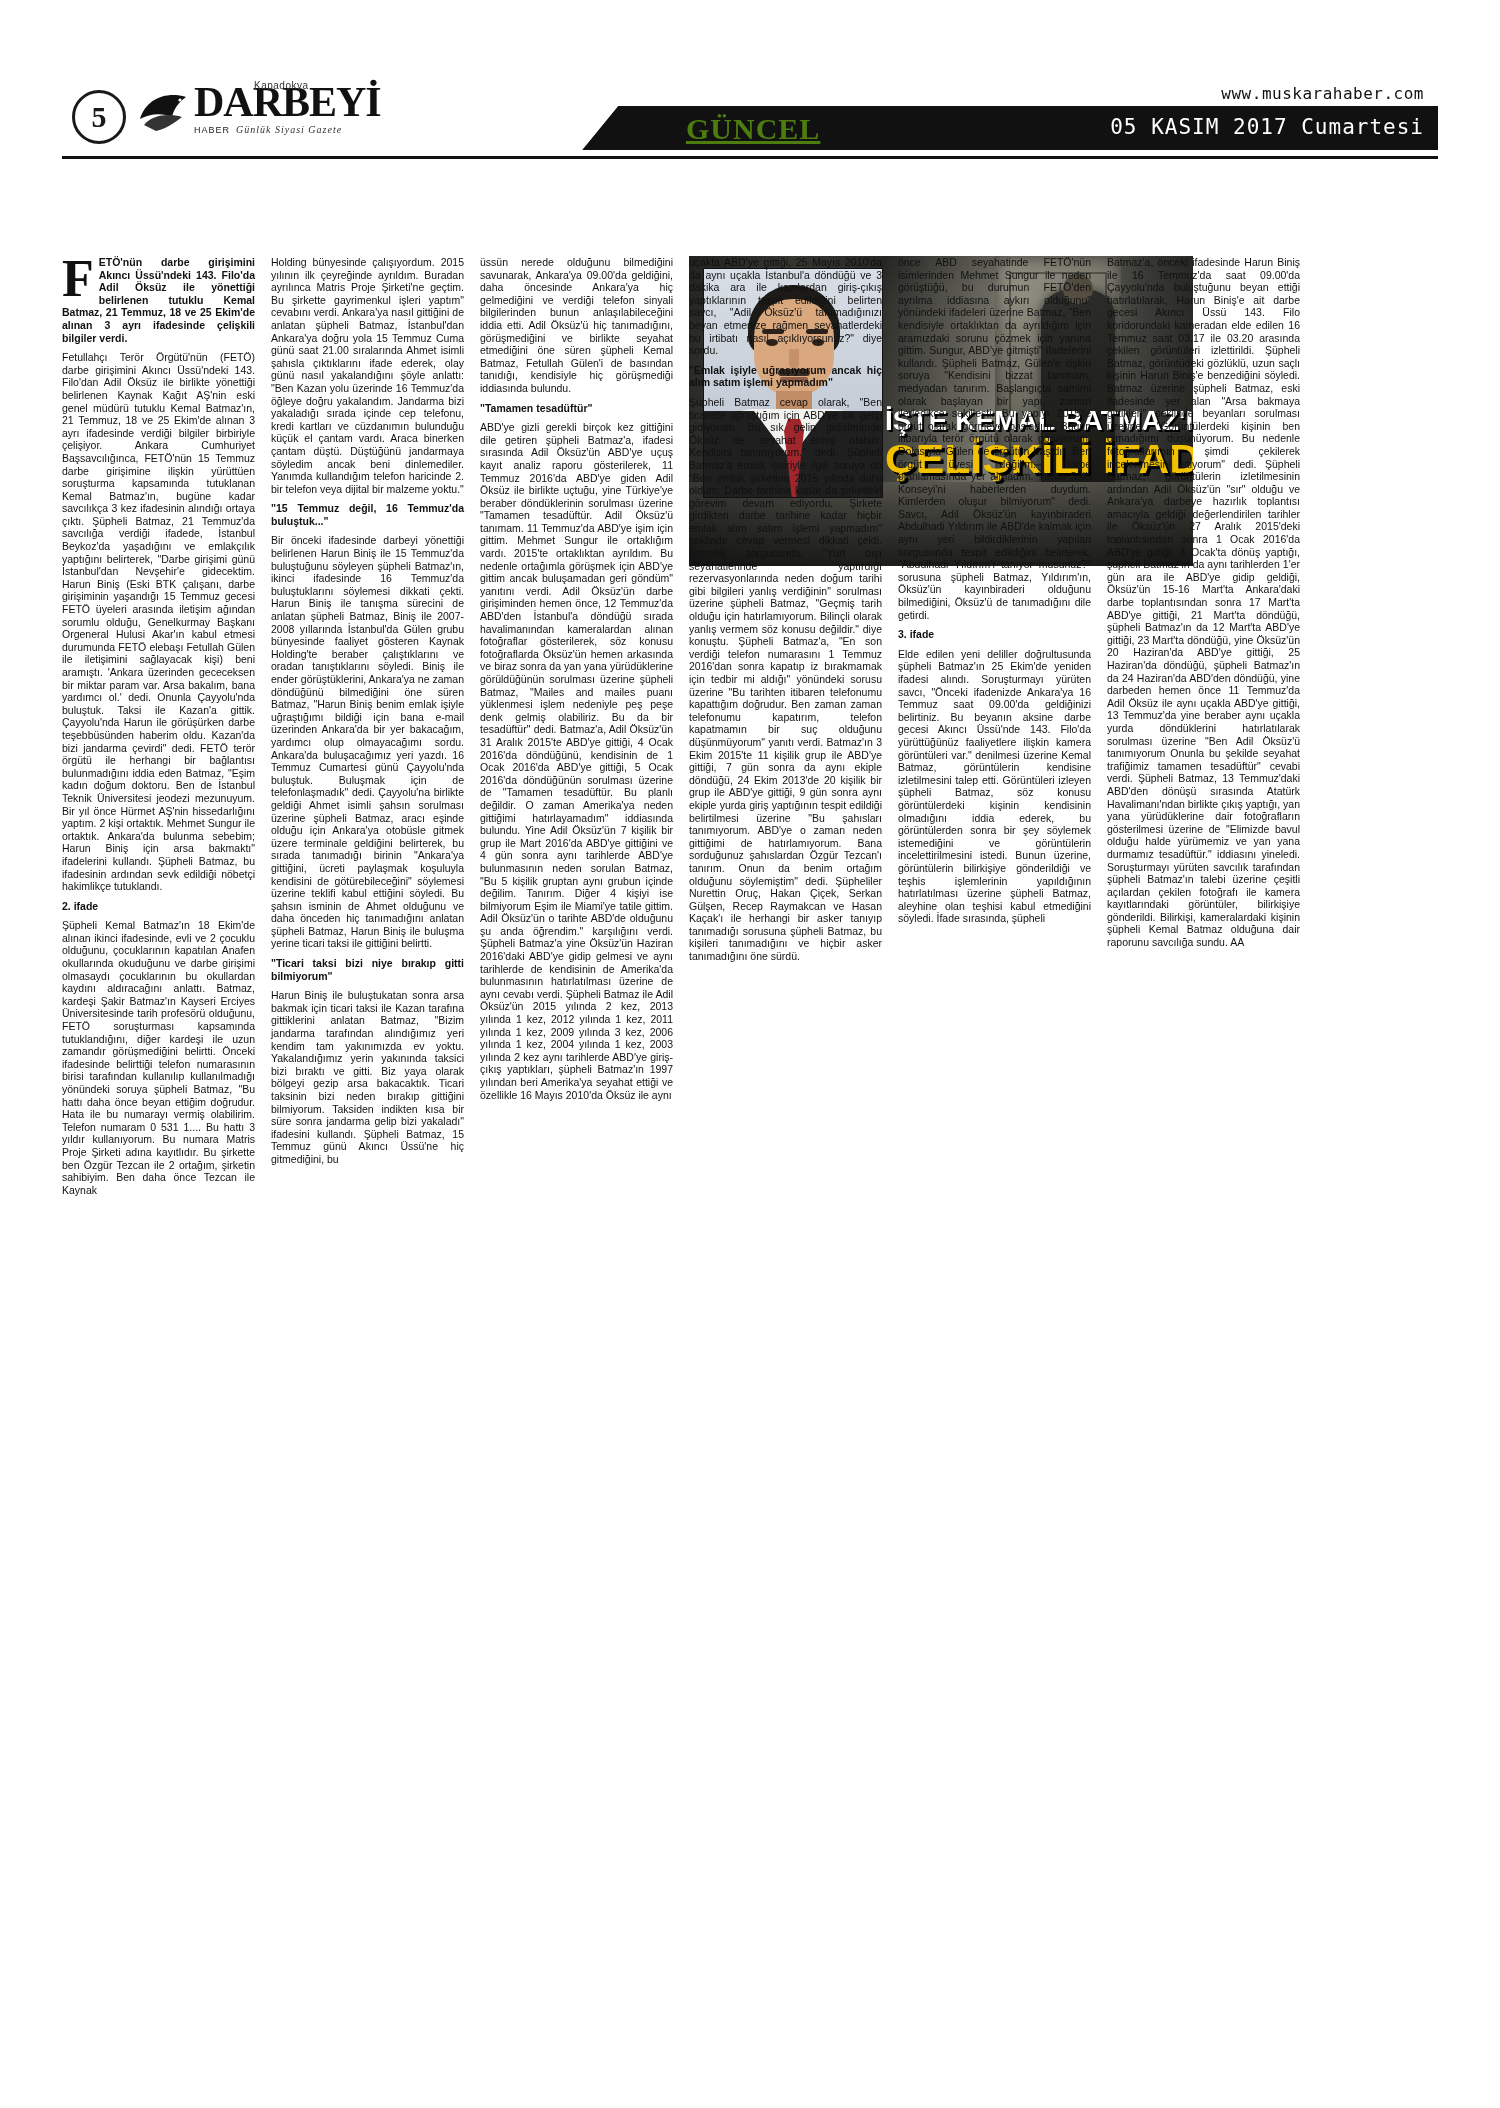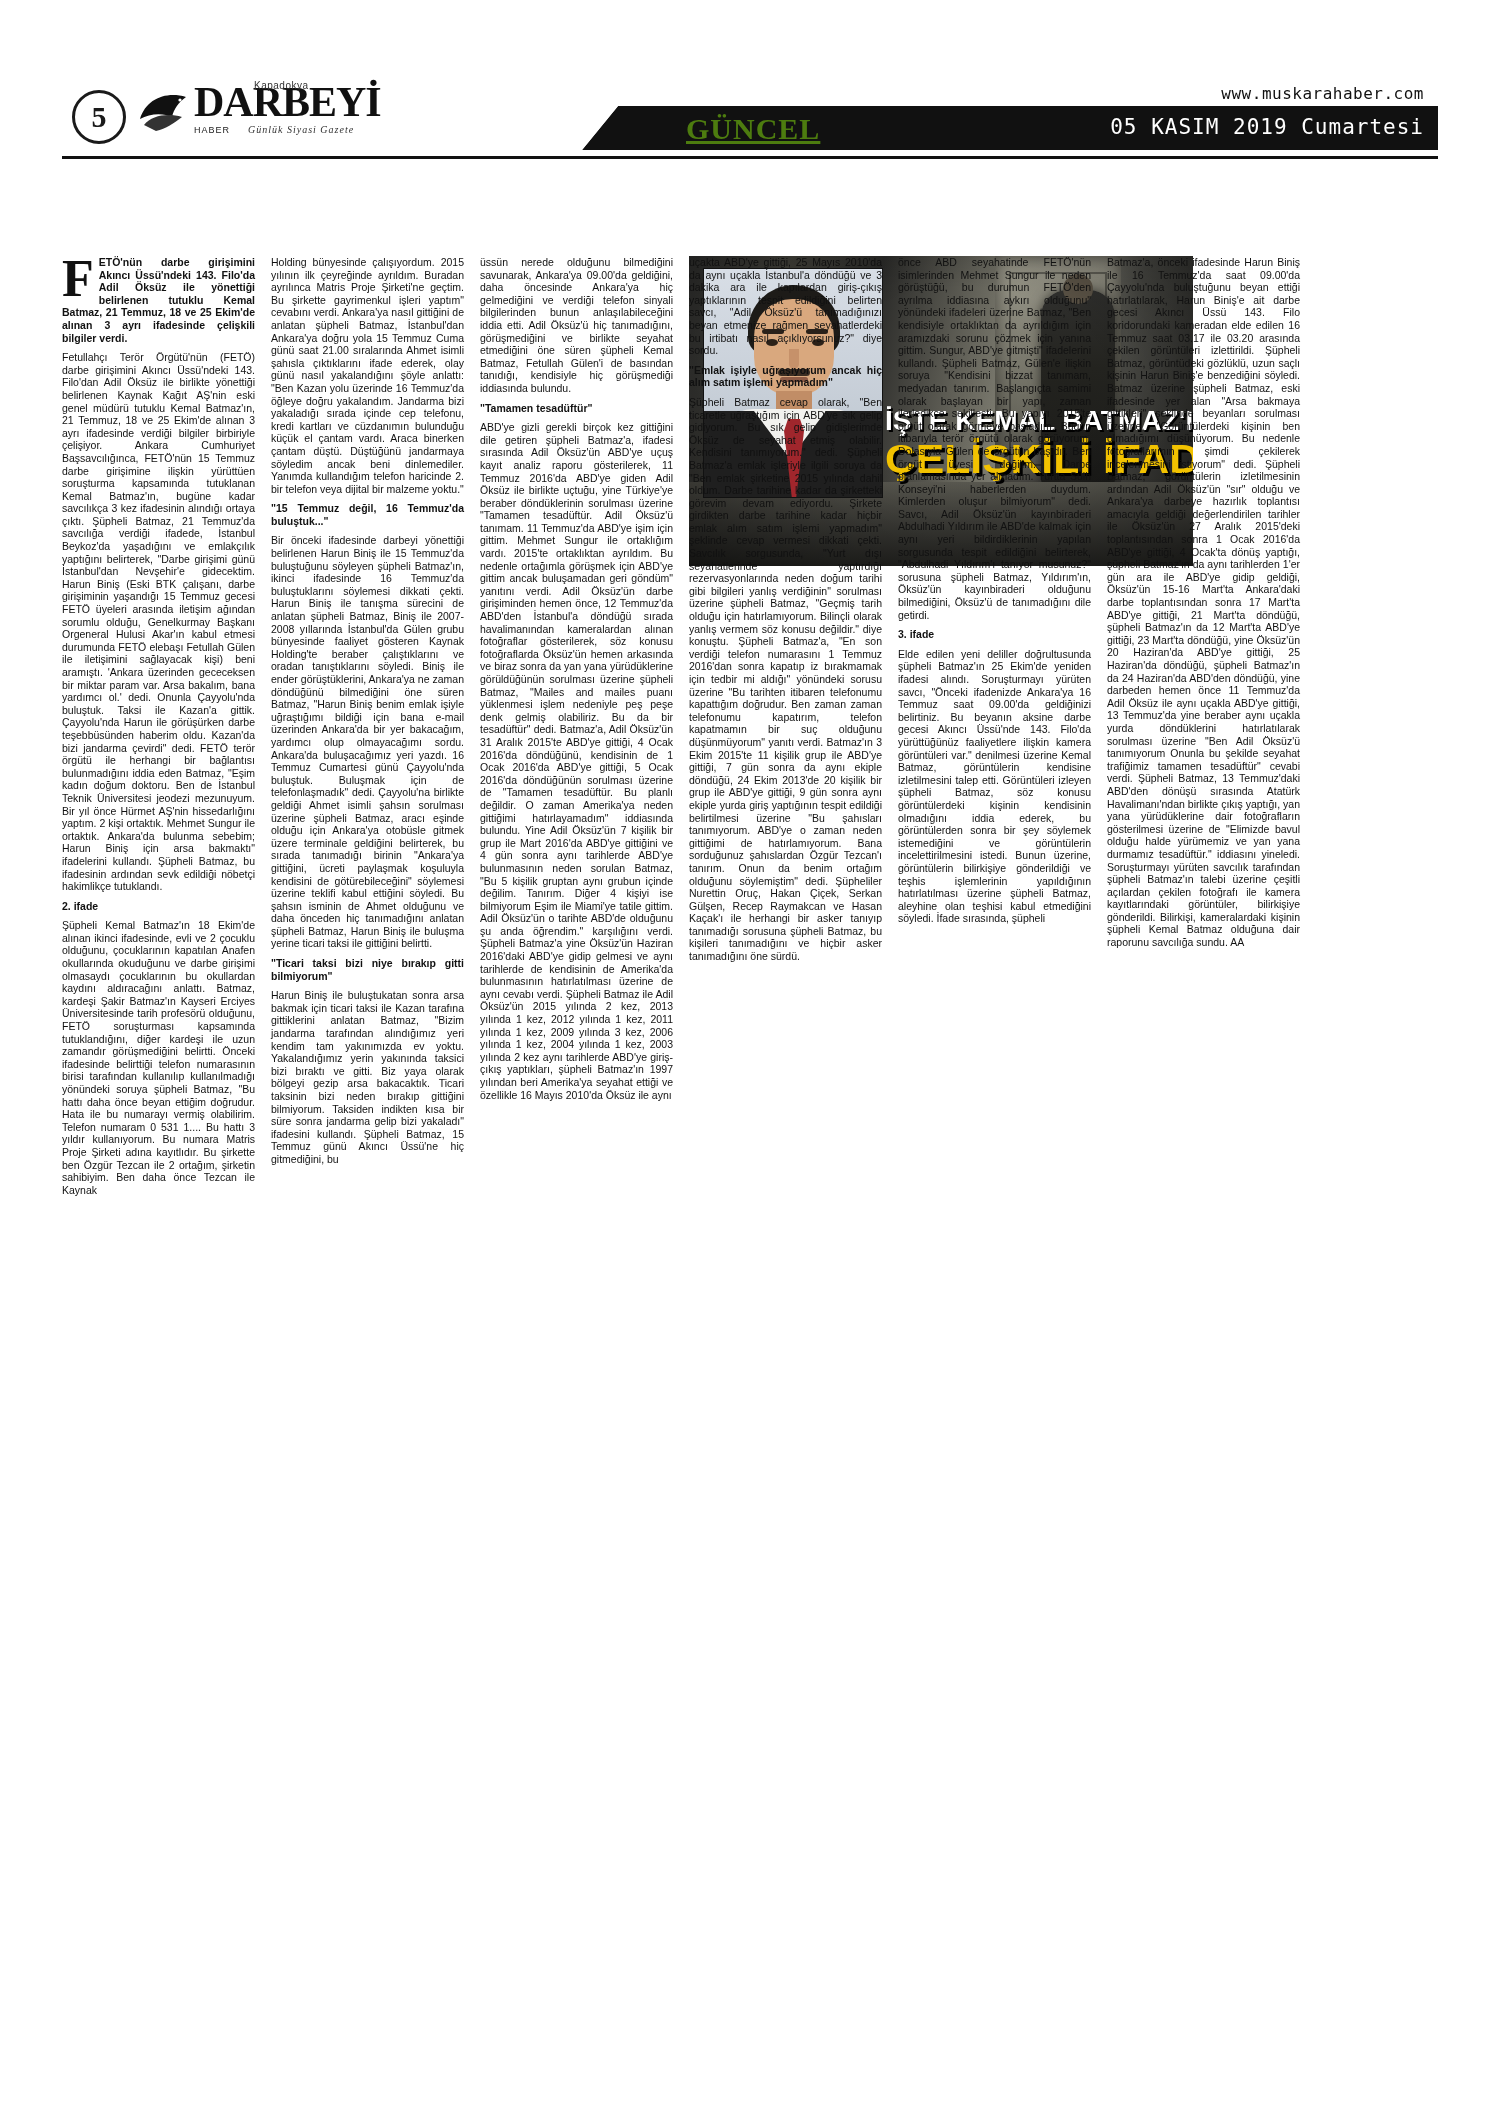--- a/index.html
+++ b/index.html
@@ -34,21 +34,21 @@
     width:54px;height:46px;position:relative;margin-right:4px;
   }
   .logo-bird svg{display:block;}
   .logo-text{
     font-family:"Liberation Serif",serif;
     font-size:42px;font-weight:bold;letter-spacing:-1px;color:#111;
     line-height:40px;
   }
   .logo-sub{
     font-size:9px;letter-spacing:1px;color:#222;margin-top:2px;
-    display:flex;align-items:center;gap:12px;
+    display:flex;align-items:center;
   }
   .logo-kap{
     position:absolute;left:118px;top:-2px;font-size:10px;color:#333;
     letter-spacing:0.5px;
   }
   .logo-slogan{
     font-family:Liberation Serif, serif;font-style:italic;font-size:10px;
     color:#333;margin-left:6px;
   }
   .banner{
@@ -239,21 +239,21 @@
             <span class="logo-slogan">Günlük Siyasi Gazete</span>
           </div>
         </div>
       </div>
 
       <div class="banner">
         <div class="banner-black"></div>
         <div class="banner-wedge"></div>
         <div class="banner-title">GÜNCEL</div>
         <div class="banner-url">www.muskarahaber.com</div>
-        <div class="banner-date">05 KASIM 2019 Cumartesi</div>
+        <div class="banner-date">05 KASIM 2017 Cumartesi</div>
       </div>
 
       <div class="rule"></div>
     </div>
 
 
     <div class="body">
 
       <div class="col c1">
           <p class="sub"><span class="dropcap">F</span><span class="lead">ETÖ'nün darbe girişimini Akıncı Üssü'ndeki 143. Filo'da Adil Öksüz ile yönettiği belirlenen tutuklu Kemal Batmaz, 21 Temmuz, 18 ve 25 Ekim'de alınan 3 ayrı ifadesinde çelişkili bilgiler verdi.</span></p>

